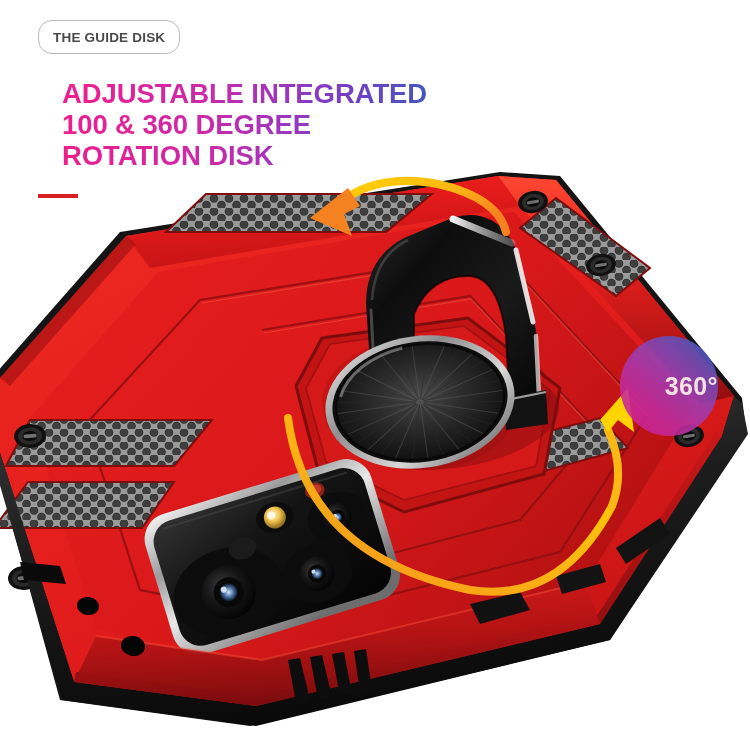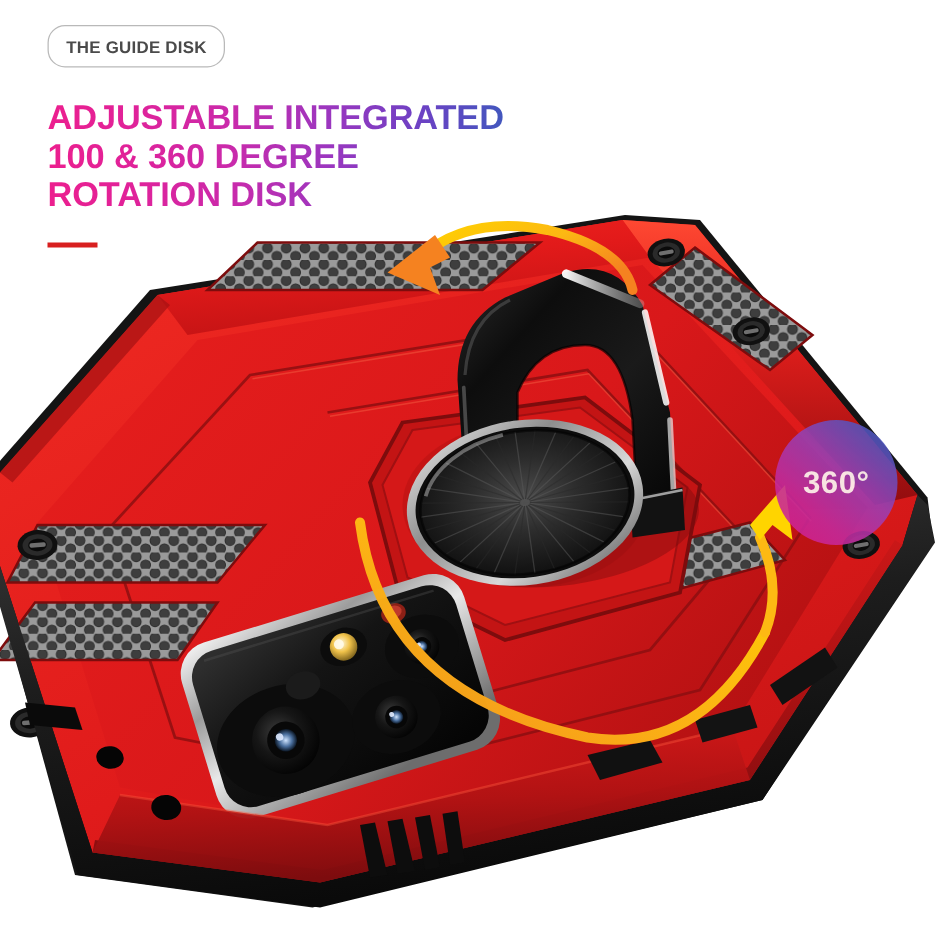--- a/index.html
+++ b/index.html
@@ -61,20 +61,21 @@
                 #ca2aab 34%,
                 #9c36bf 52%,
                 #6b42c4 70%,
                 #3f58bd 86%,
                 #1b6ab4 100%);
     background-size: 430px 100%;
     background-repeat: no-repeat;
     -webkit-background-clip: text;
     background-clip: text;
     color: transparent;
+    margin-left: 24px;
     -webkit-text-fill-color: transparent;
   }
 
   .rule {
     position: absolute;
     left: 38px;
     top: 194px;
     width: 40px;
     height: 4px;
     background: #d81f1f;
@@ -111,20 +112,21 @@
     font-size: 27px;
     background: linear-gradient(38deg, #d3208f 6%, #c42a9d 30%, #9a3fb4 58%, #4d58c0 85%, #2f5fc4 100%);
   }
   .bubble-360 {
     left: 620px;
     top: 336px;
     width: 98px;
     height: 100px;
     font-size: 25px;
     background: linear-gradient(40deg, #d3208f 6%, #c42a9d 28%, #9a3fb4 56%, #4d58c0 86%, #2f5fc4 100%);
+    justify-content: flex-end;
   }
 </style>
 </head>
 <body>
 
 <div id="page">
 
   <div id="stage">
     <svg width="750" height="750" viewBox="0 0 750 750" xmlns="http://www.w3.org/2000/svg">
       <defs>

